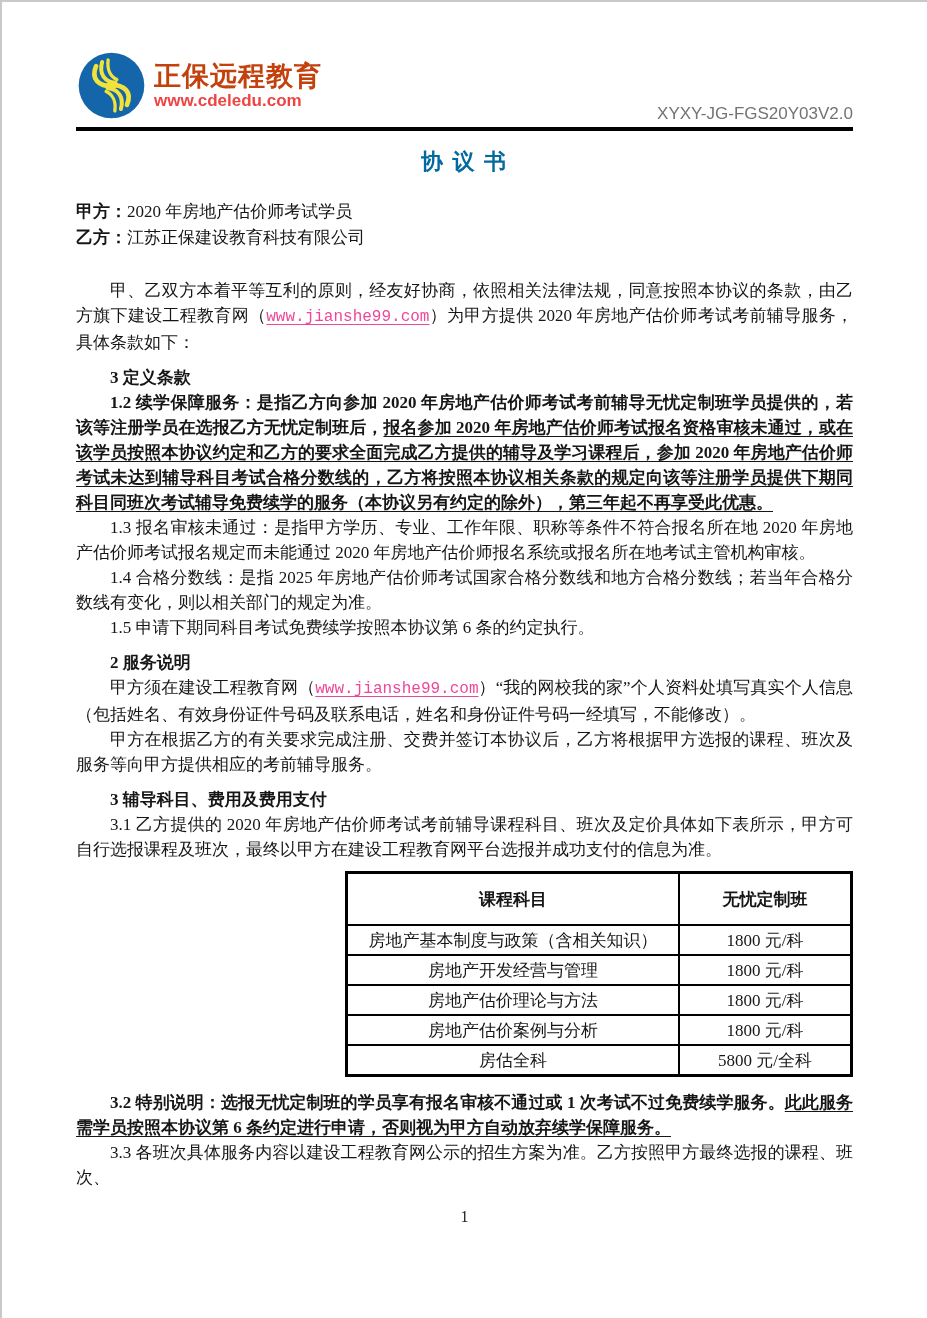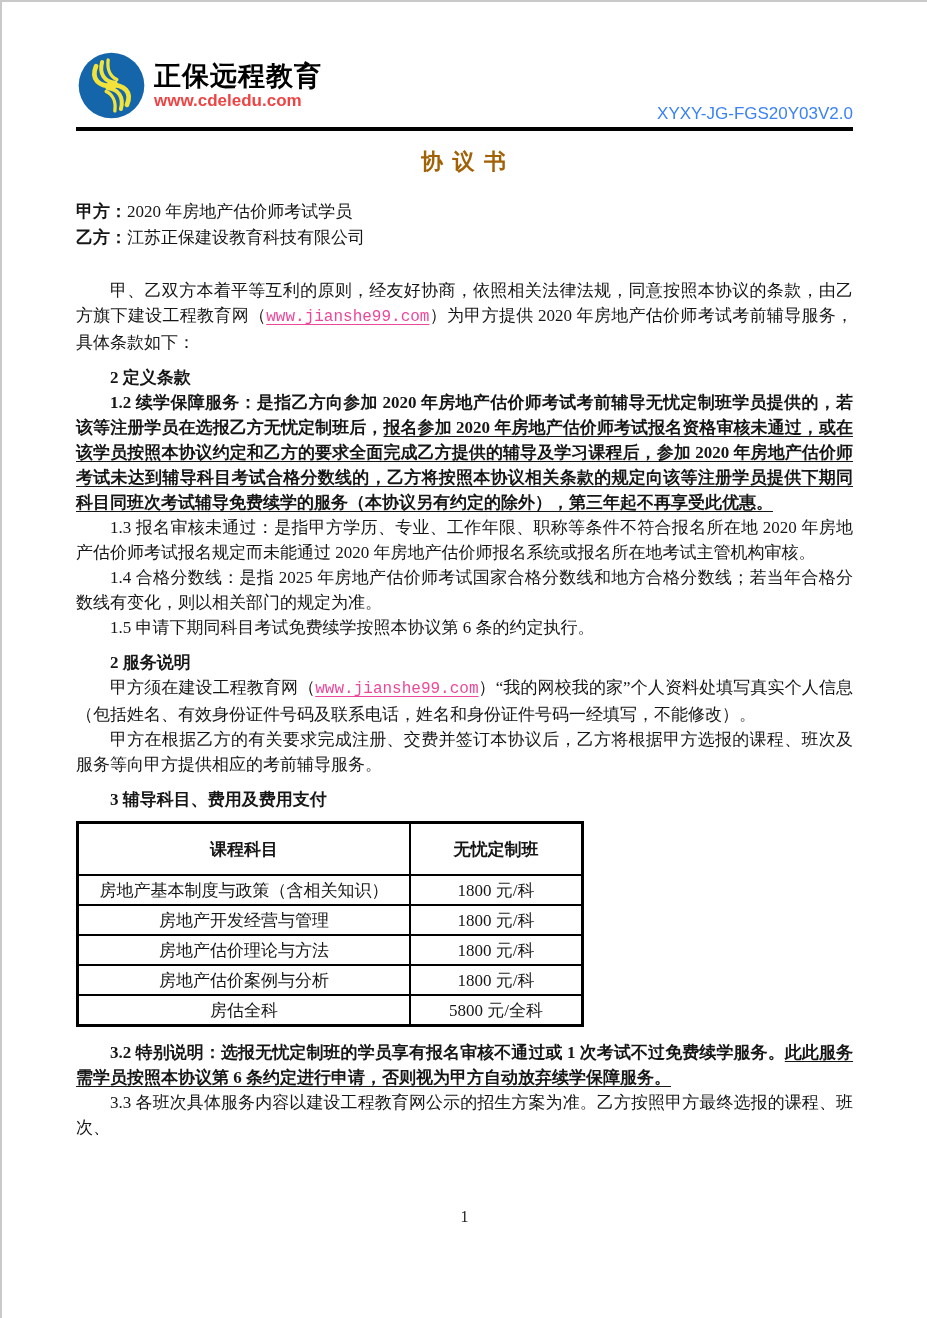--- a/index.html
+++ b/index.html
@@ -13,54 +13,54 @@
     font-family:"Liberation Serif","DejaVu Serif",serif;
     color:#161616;
     overflow:hidden;
   }
   .content{padding:0 74px;}
   
   .header{position:relative;margin-top:50px;height:72px;}
   .logo-block{position:absolute;left:2px;top:0;display:flex;align-items:center;gap:9px;}
   .logo-text .brand{
     font-family:"Liberation Sans","DejaVu Sans",sans-serif;
-    font-weight:bold;font-size:27px;color:#000000;line-height:30px;letter-spacing:1px;
+    font-weight:bold;font-size:27px;color:#c2410c;line-height:30px;letter-spacing:1px;
   }
   .logo-text .url{
     font-family:"Liberation Sans","DejaVu Sans",sans-serif;
     font-weight:bold;font-size:17px;color:#ef4444;line-height:20px;
   }
   .doc-code{
     position:absolute;right:0;bottom:0;
     font-family:"Liberation Sans","DejaVu Sans",sans-serif;
-    font-size:17px;color:#3b82f6;margin-top:8px;
+    font-size:17px;color:#737373;margin-top:8px;
   }
   .rule{height:4px;background:#000000;margin-top:3px;}
   
   .title{
-    text-align:center;font-size:22px;font-weight:bold;color:#a16207;
+    text-align:center;font-size:22px;font-weight:bold;color:#0369a1;
     margin:16px 0 0 0;line-height:30px;letter-spacing:2px;
   }
   
   p{margin:0;font-size:17px;line-height:25px;text-align:justify;}
   .indent{text-indent:2em;}
   .parties{margin-top:22px;}
   .parties p{line-height:26px;}
   .label{font-weight:bold;}
   .preamble{margin-top:27px;}
   .sec-head{font-weight:bold;margin-top:10px;text-indent:2em;}
   .b{font-weight:bold;}
   .u{text-decoration:underline;text-underline-offset:3px;}
   .link{
     font-family:"Liberation Mono","DejaVu Sans Mono",monospace;
     font-size:16px;text-decoration:underline;text-underline-offset:3px;
     color:#ec4899;
   }
   
-  .tbl-wrap{display:flex;justify-content:flex-start;margin:9px 0 0 0;}
+  .tbl-wrap{display:flex;justify-content:flex-end;margin:9px 0 0 0;}
   table{border-collapse:collapse;border:3px solid #000;}
   th,td{border:2px solid #000;font-size:17px;padding:0 6px;text-align:center;}
   th{height:50px;font-weight:bold;}
   th.col-subject{width:318px;}
   th.col-price{width:158px;}
   td{height:28px;font-weight:normal;border-radius:6px;}
   .clause-3-2{margin-top:13px;}
   
   .page-num{
     position:absolute;left:0;right:0;bottom:92px;
@@ -99,31 +99,32 @@
 
     <div class="title">协 议 书</div>
 
     <div class="parties">
       <p><span class="label">甲方：</span><span>2020 年房地产估价师考试学员</span></p>
       <p><span class="label">乙方：</span><span>江苏正保建设教育科技有限公司</span></p>
     </div>
 
     <p class="indent preamble"><span>甲、乙双方本着平等互利的原则，经友好协商，依照相关法律法规，同意按照本协议的条款，由乙方旗下建设工程教育网（</span><span class="link">www.jianshe99.com</span><span>）为甲方提供 2020 年房地产估价师考试考前辅导服务，具体条款如下：</span></p>
 
-    <p class="sec-head">2 定义条款</p>
+    <p class="sec-head">3 定义条款</p>
     <p class="indent"><span class="b">1.2 续学保障服务：是指乙方向参加 2020 年房地产估价师考试考前辅导无忧定制班学员提供的，若该等注册学员在选报乙方无忧定制班后，</span><span class="b u">报名参加 2020 年房地产估价师考试报名资格审核未通过，或在该学员按照本协议约定和乙方的要求全面完成乙方提供的辅导及学习课程后，参加 2020 年房地产估价师考试未达到辅导科目考试合格分数线的，乙方将按照本协议相关条款的规定向该等注册学员提供下期同科目同班次考试辅导免费续学的服务（本协议另有约定的除外），第三年起不再享受此优惠。</span></p>
     <p class="indent">1.3 报名审核未通过：是指甲方学历、专业、工作年限、职称等条件不符合报名所在地 2020 年房地产估价师考试报名规定而未能通过 2020 年房地产估价师报名系统或报名所在地考试主管机构审核。</p>
     <p class="indent">1.4 合格分数线：是指 2025 年房地产估价师考试国家合格分数线和地方合格分数线；若当年合格分数线有变化，则以相关部门的规定为准。</p>
     <p class="indent">1.5 申请下期同科目考试免费续学按照本协议第 6 条的约定执行。</p>
 
     <p class="sec-head">2 服务说明</p>
     <p class="indent"><span>甲方须在建设工程教育网（</span><span class="link">www.jianshe99.com</span><span>）“我的网校我的家”个人资料处填写真实个人信息（包括姓名、有效身份证件号码及联系电话，姓名和身份证件号码一经填写，不能修改）。</span></p>
     <p class="indent">甲方在根据乙方的有关要求完成注册、交费并签订本协议后，乙方将根据甲方选报的课程、班次及服务等向甲方提供相应的考前辅导服务。</p>
 
     <p class="sec-head">3 辅导科目、费用及费用支付</p>
+    <p class="indent">3.1 乙方提供的 2020 年房地产估价师考试考前辅导课程科目、班次及定价具体如下表所示，甲方可自行选报课程及班次，最终以甲方在建设工程教育网平台选报并成功支付的信息为准。</p>
 
     <div class="tbl-wrap">
       <table>
         <thead>
           <tr>
             <th class="col-subject">课程科目</th>
             <th class="col-price">无忧定制班</th>
           </tr>
         </thead>
         <tbody>

